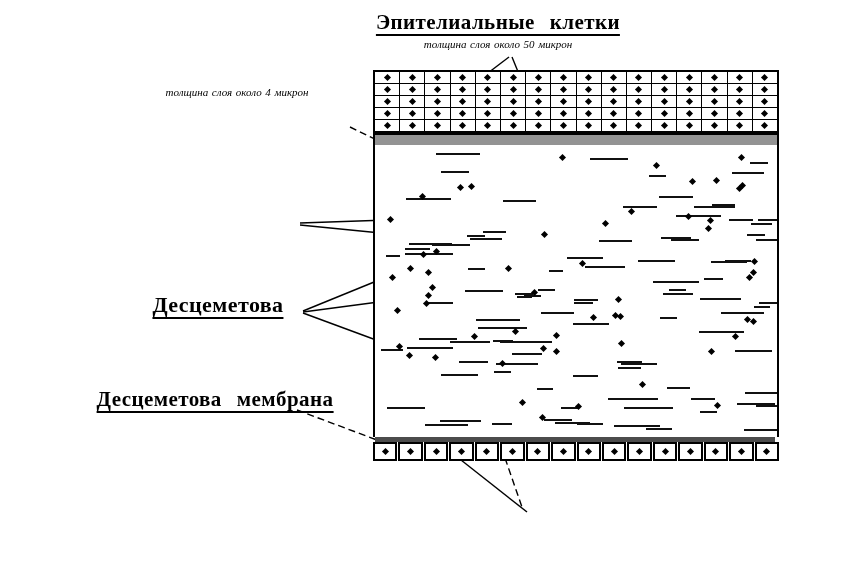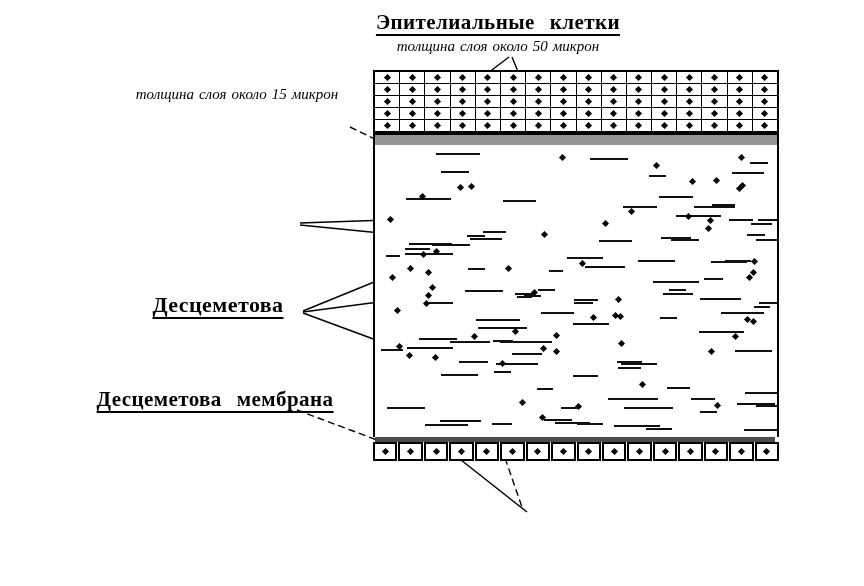--- a/index.html
+++ b/index.html
@@ -7,21 +7,21 @@
     position:relative;width:783px;height:586px;background:#fff;overflow:hidden;
     font-family:"Liberation Serif","DejaVu Serif",serif;color:#000;
   }
   
   .label-block{position:absolute;text-align:center;transform:translateX(-50%);white-space:nowrap;}
   .label-title{
     display:inline-block;font-weight:bold;border-bottom:2.5px solid #000;
     padding-bottom:1px;line-height:1.05;word-spacing:0.45em;letter-spacing:0.02em;
   }
   .label-sub{
-    font-style:italic;font-size:15px;line-height:1.15;margin-top:2px;word-spacing:0.08em;
+    font-style:italic;font-size:11px;line-height:1.15;margin-top:2px;word-spacing:0.08em;
   }
   .lb-epithelium .label-title{font-size:21px;}
   .lb-bowman .label-title{font-size:19px;}
   .lb-stroma .label-title{font-size:20px;}
   .lb-keratocytes .label-title{font-size:22px;}
   .lb-descemet .label-title{font-size:21px;}
   .lb-endothelium .label-title{font-size:22px;}
   
   .layer{position:absolute;box-sizing:border-box;}
   #epithelium-grid{
@@ -64,21 +64,21 @@
       <line x1="297" y1="410" x2="377" y2="440" stroke="#000000" stroke-width="1.4" stroke-dasharray="7 4"></line>
       <line x1="505" y1="458" x2="523" y2="510" stroke="#000000" stroke-width="1.4" stroke-dasharray="7 4"></line>
     </svg>
 
   <div class="label-block lb-epithelium" style="left:498px;top:11px;">
     <span class="label-title">Эпителиальные клетки</span>
     <div class="label-sub">толщина слоя около 50 микрон</div>
   </div>
 
   <div class="label-block lb-bowman" style="left:237px;top:84px;">
-    <div class="label-sub">толщина слоя около 15 микрон</div>
+    <div class="label-sub">толщина слоя около 4 микрон</div>
   </div>
 
 
   <div class="label-block lb-keratocytes" style="left:218px;top:293px;">
     <span class="label-title">Десцеметова</span>
   </div>
 
   <div class="label-block lb-descemet" style="left:215px;top:388px;">
     <span class="label-title">Десцеметова мембрана</span>
   </div>

